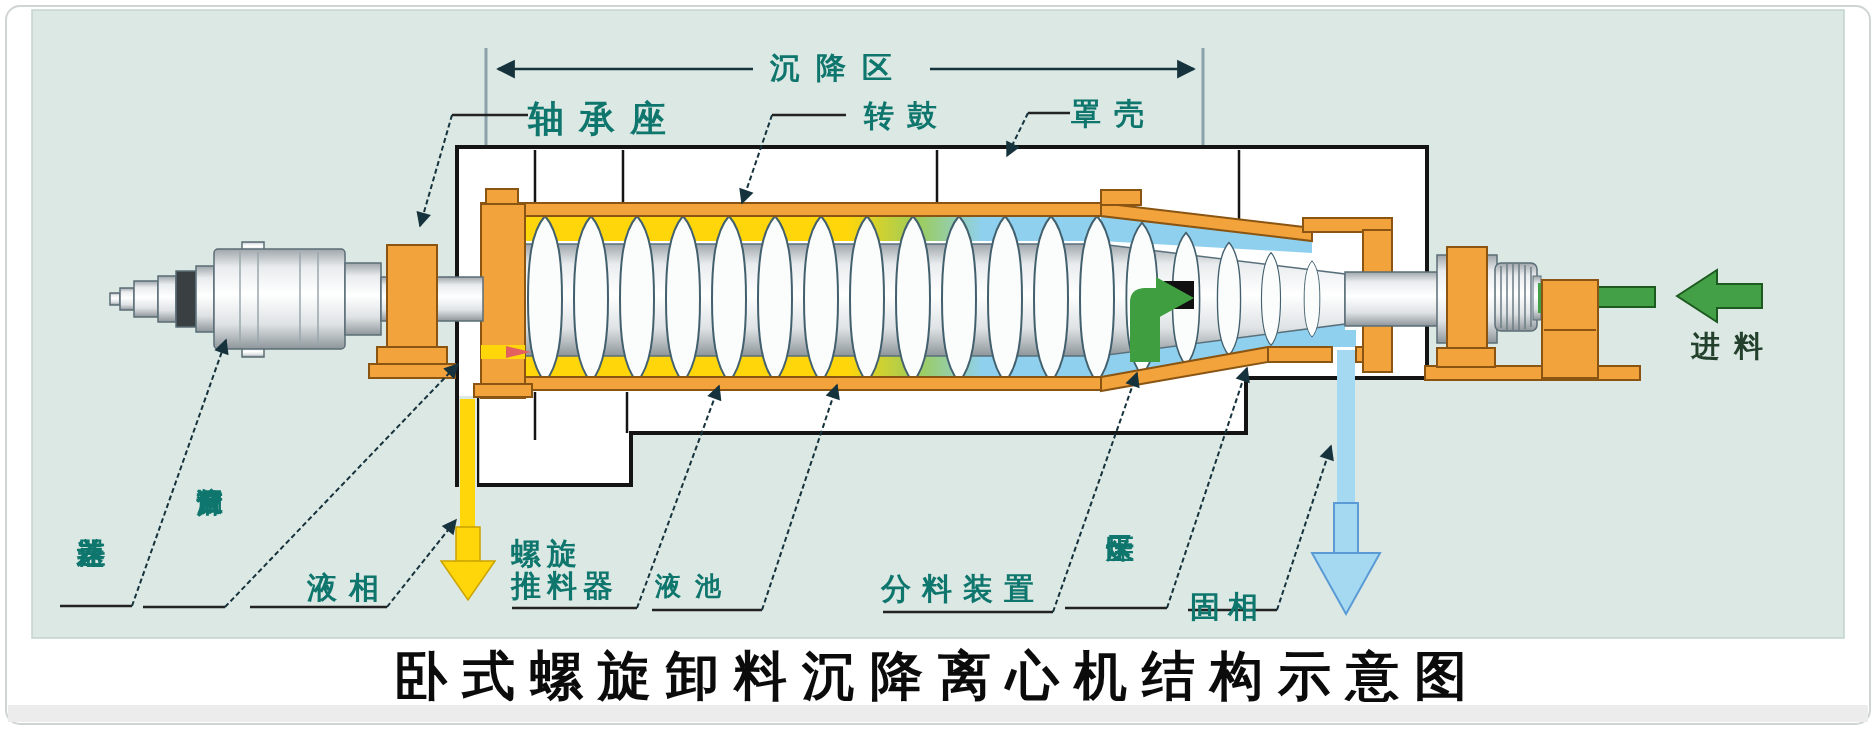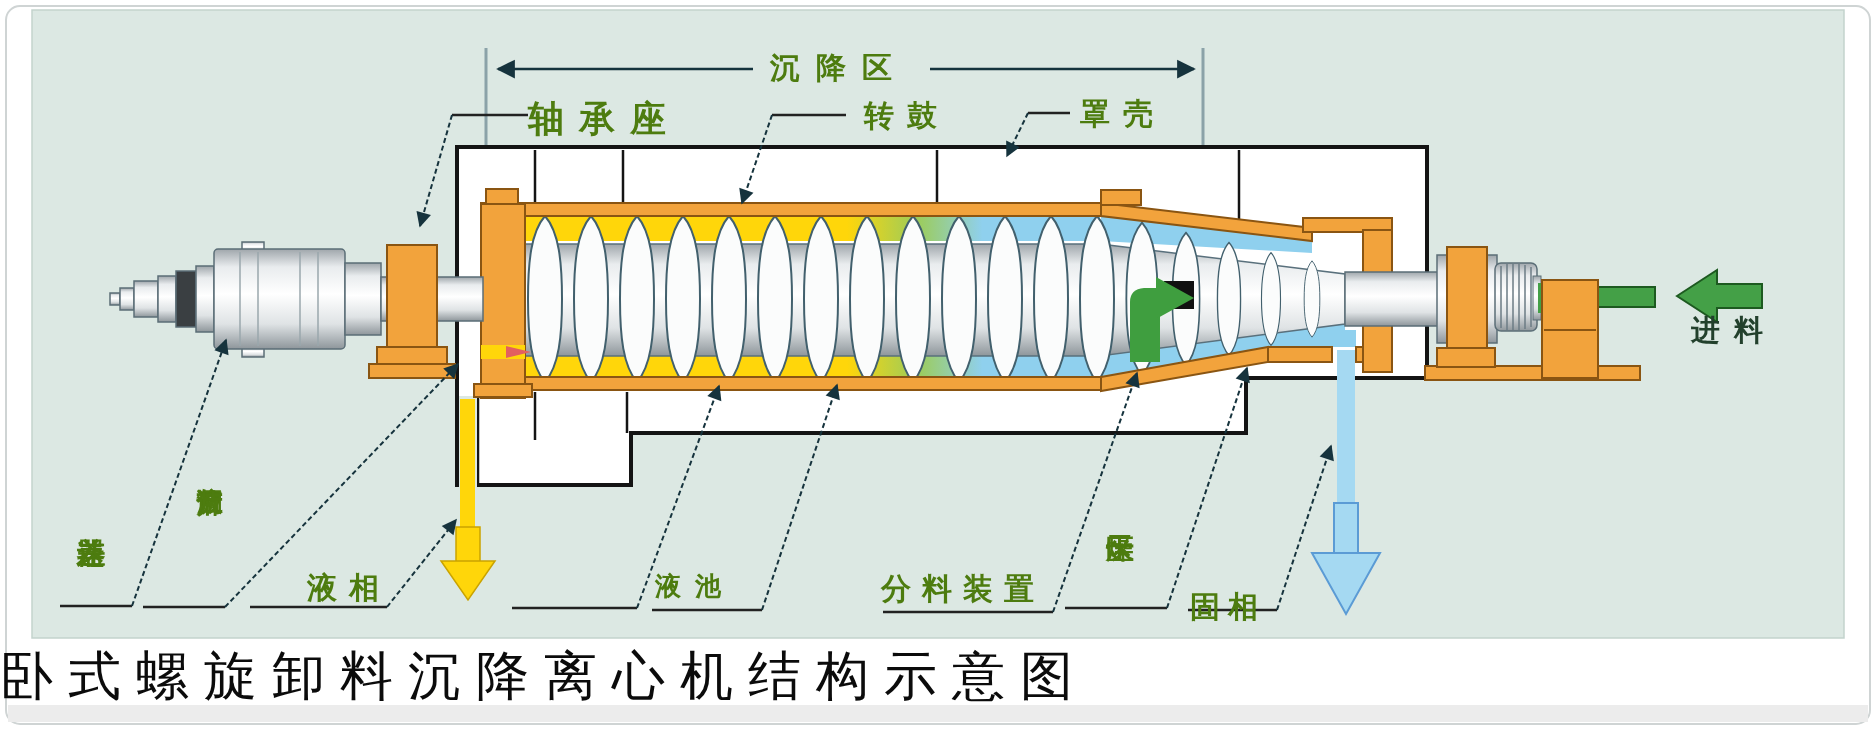--- a/index.html
+++ b/index.html
@@ -1,24 +1,24 @@
 <!DOCTYPE html>
 <html><head>
 <meta charset="utf-8">
 <style>
   html,body{margin:0;padding:0;background:#ffffff;}
   .stage{position:relative;width:1876px;height:730px;background:#ffffff;overflow:hidden;
          font-family:"DejaVu Sans","Liberation Sans",sans-serif;}
   .stage svg{position:absolute;left:0;top:0;}
-  .lbl{position:absolute;color:#4d7c0f;font-weight:600;white-space:nowrap;line-height:1.05;
+  .lbl{position:absolute;color:#0f766e;font-weight:600;white-space:nowrap;line-height:1.05;
        font-family:"DejaVu Sans","Liberation Sans",sans-serif;}
   .v{writing-mode:vertical-rl;text-orientation:upright;letter-spacing:1px;}
   .two-line span{display:block;}
-  .title{position:absolute;left:0;right:0;top:641px;font-size:53px;
-         font-weight:400;color:#0b0b0b;letter-spacing:15px;}
+  .title{position:absolute;left:0;right:0;top:641px;text-align:center;font-size:53px;
+         font-weight:700;color:#0b0b0b;letter-spacing:15px;}
 </style>
 </head>
 <body>
 
 <div class="stage">
 
 <svg width="1876" height="730" viewBox="0 0 1876 730">
   <defs>
     <linearGradient id="metalV" x1="0" y1="0" x2="0" y2="1">
       <stop offset="0" stop-color="#9fa6ab"></stop>
@@ -216,25 +216,29 @@
     <path d="M1277,610 L1331,446" marker-end="url(#arr)"></path>
     <path d="M452,115 L420,226" marker-end="url(#arr)"></path>
     <path d="M772,115 L742,203" marker-end="url(#arr)"></path>
     <path d="M1028,113 L1007,156" marker-end="url(#arr)"></path>
   </g>
 </svg>
 
 <div class="lbl" style="left:770px;top:52px;font-size:30px;letter-spacing:16px;">沉降区</div>
 <div class="lbl" style="left:528px;top:100px;font-size:36px;letter-spacing:15px;">轴承座</div>
 <div class="lbl" style="left:848px;top:100px;font-size:30px;letter-spacing:13px;margin-left:16px;">转鼓</div>
-<div class="lbl" style="left:1071px;top:98px;font-size:30px;letter-spacing:13px;margin-left:9px;">罩壳</div>
+<div class="lbl" style="left:1071px;top:98px;font-size:30px;letter-spacing:13px;">罩壳</div>
 <div class="lbl v" style="left:76px;top:514px;font-size:29px;">差速器</div>
 <div class="lbl v" style="left:196px;top:466px;font-size:26px;">液位调节片</div>
 <div class="lbl" style="left:283px;top:572px;font-size:30px;letter-spacing:12px;margin-left:24px;">液相</div>
+<div class="lbl two-line" style="left:511px;top:538px;font-size:30px;letter-spacing:6px;">
+  <span>螺旋</span>
+  <span>推料器</span>
+</div>
 <div class="lbl" style="left:655px;top:573px;font-size:26px;letter-spacing:14px;">液池</div>
 <div class="lbl" style="left:881px;top:573px;font-size:30px;letter-spacing:11px;">分料装置</div>
 <div class="lbl v" style="left:1105px;top:512px;font-size:28px;">干燥区</div>
 <div class="lbl" style="left:1190px;top:575px;font-size:30px;letter-spacing:8px;margin-top:16px;">固相</div>
-<div class="lbl" style="left:1691px;top:315px;font-size:29px;letter-spacing:14px;color:#22402c;">进料</div>
+<div class="lbl" style="left:1691px;top:331px;font-size:29px;letter-spacing:14px;color:#22402c;">进料</div>
 
 <div class="title">卧式螺旋卸料沉降离心机结构示意图</div>
 
 </div>
 
 </body></html>

